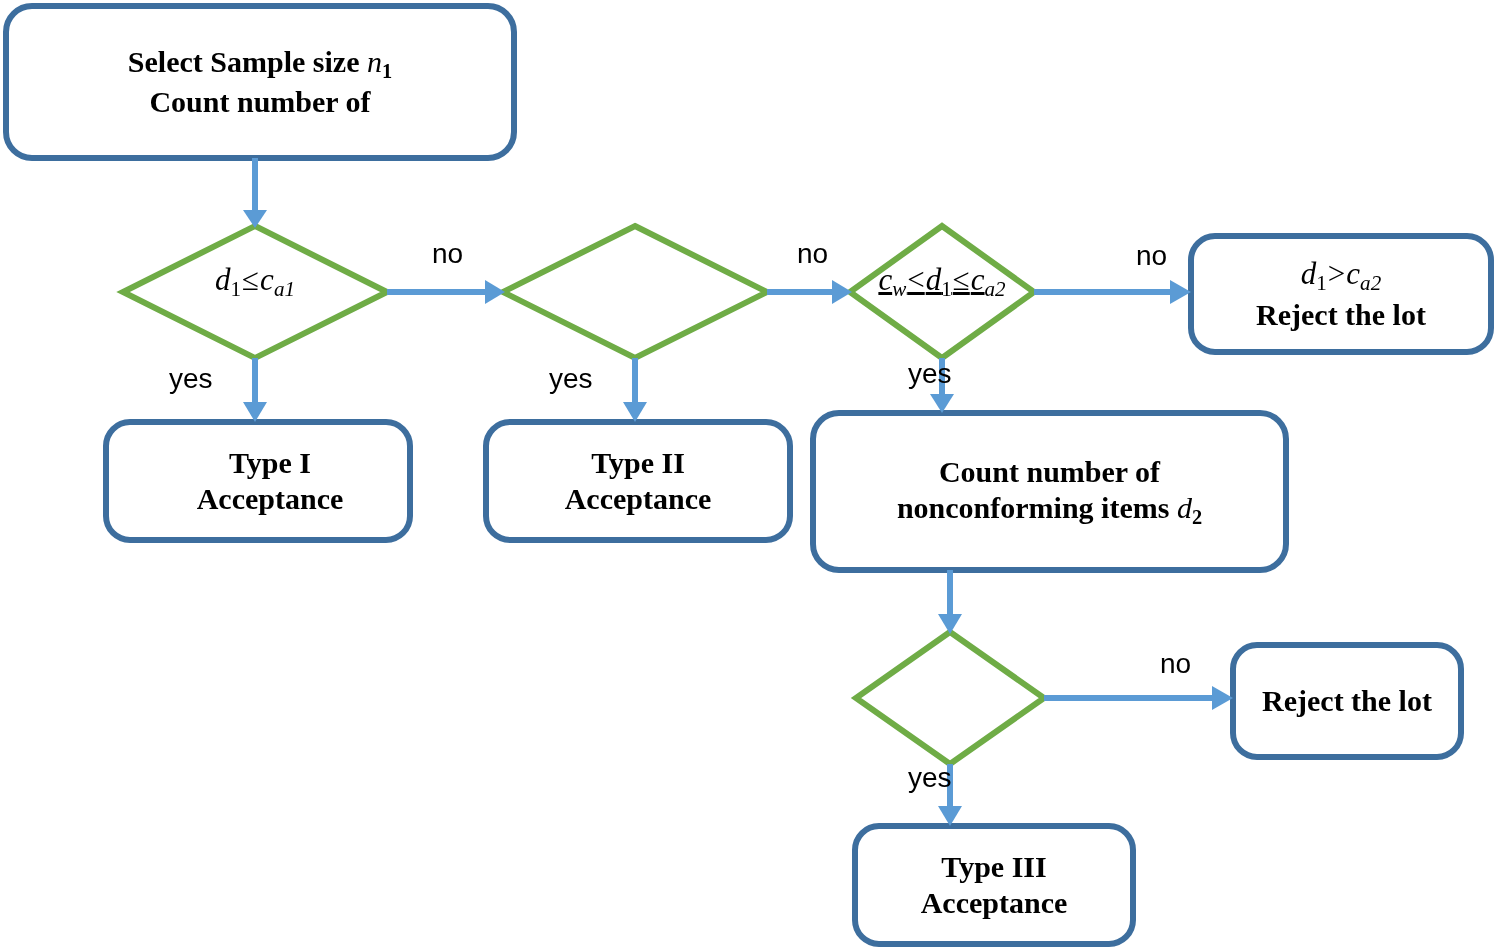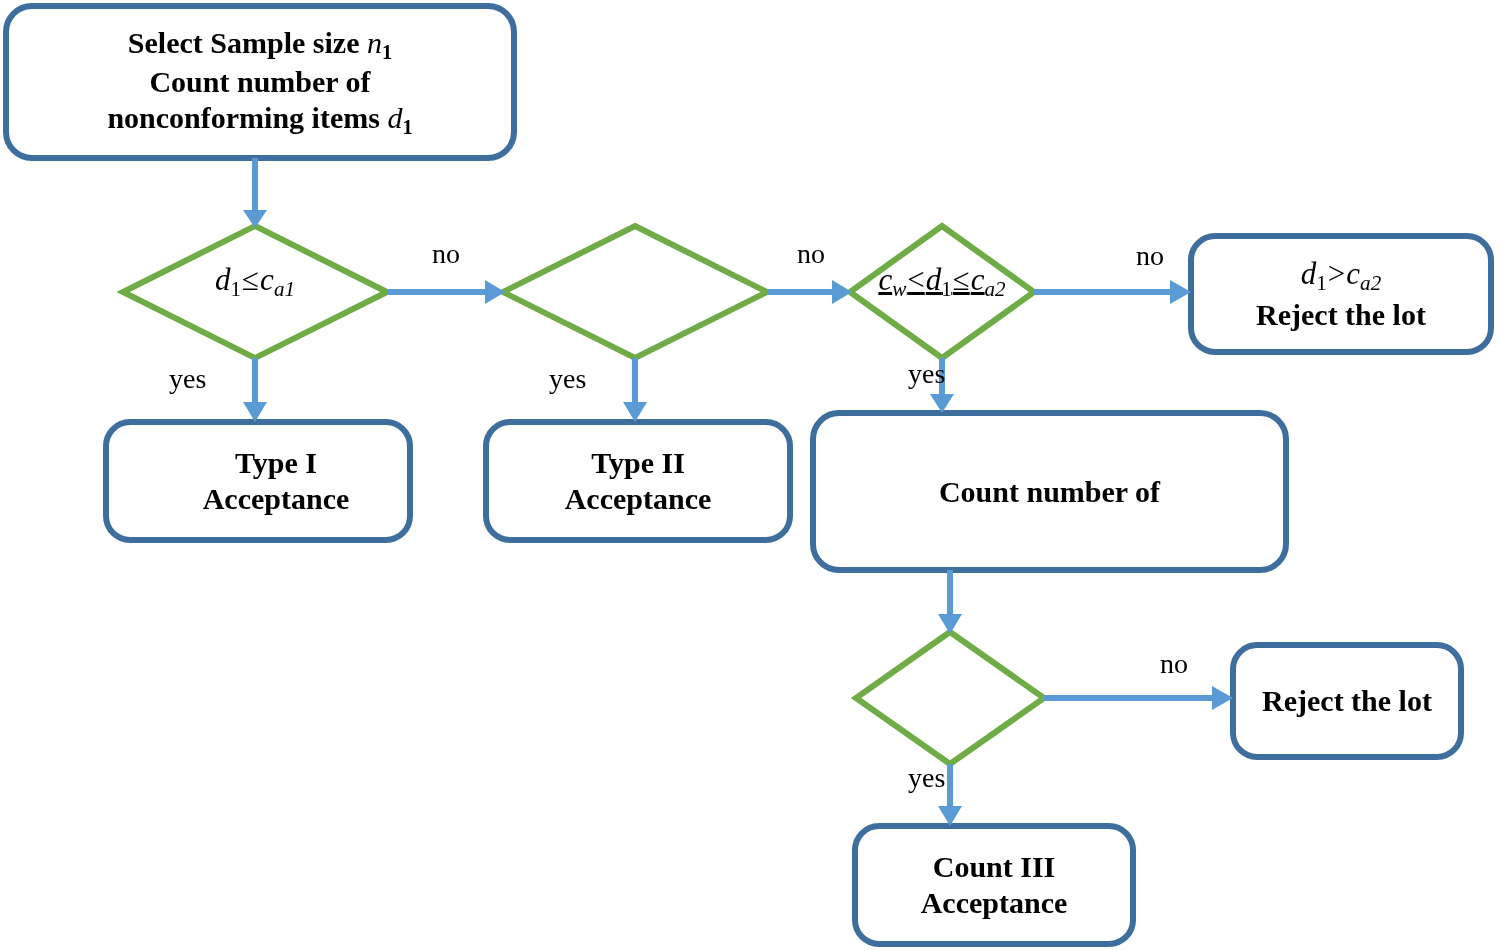--- a/index.html
+++ b/index.html
@@ -59,21 +59,21 @@
     align-items: flex-start;
     justify-content: center;
     text-align: center;
     font-size: 30px;
     color: #000000;
   }
   .edgelabel {
     position: absolute;
     font-size: 28px;
     color: #000000;
-    font-family: Liberation Serif, serif;
+    font-family: Liberation Sans, sans-serif;
   }
   
   .mi {
     font-style: italic;
     font-weight: normal;
     font-family: "Liberation Serif", "DejaVu Serif", serif;
   }
   .sub {
     font-size: 0.68em;
     vertical-align: -0.28em;
@@ -172,23 +172,20 @@
       <line class="conn" x1="950" y1="764" x2="950" y2="808"></line>
       <polygon class="arrowhead" points="938,806 962,806 950,826"></polygon>
     </g>
   </svg>
 
   <div class="boxtext" style="left:6px; top:6px; width:508px; height:152px;">
     <div>
       <span>Select Sample size </span><span class="mi">n</span><span class="subn">1</span>
     </div>
     <div>Count number of</div>
-    <div>
-      <span>nonconforming items </span><span class="mi">d</span><span class="subn">1</span>
-    </div>
   </div>
 
   <div class="dmtext" style="left:143px; top:262px; width:224px; height:60px;">
     <span class="mathline">
       <span class="mi">d</span><span class="subn">1</span><span class="op">≤</span><span class="mi">c</span><span class="sub">a1</span>
     </span>
   </div>
 
 
   <div class="dmtext" style="left:820px; top:262px; width:244px; height:60px;text-decoration:underline;">
@@ -197,41 +194,44 @@
     </span>
   </div>
 
   <div class="boxtext" style="left:1191px; top:236px; width:300px; height:116px;">
     <div class="mathline" style="font-weight:normal;">
       <span class="mi">d</span><span class="subn">1</span><span class="op">&gt;</span><span class="mi">c</span><span class="sub">a2</span>
     </div>
     <div>Reject the lot</div>
   </div>
 
-  <div class="boxtext" style="left:124px; top:422px; width:304px; height:118px;">
+  <div class="boxtext" style="left:118px; top:422px; width:304px; height:118px;">
     <div>Type I</div>
     <div>Acceptance</div>
   </div>
 
   <div class="boxtext" style="left:486px; top:422px; width:304px; height:118px;">
     <div>Type II</div>
     <div>Acceptance</div>
   </div>
 
   <div class="boxtext" style="left:813px; top:413px; width:473px; height:157px;">
     <div>Count number of</div>
+    <div>
+      <span>nonconforming items </span><span class="mi">d</span><span class="subn">2</span>
+    </div>
   </div>
 
 
   <div class="boxtext" style="left:1233px; top:645px; width:228px; height:112px;">
     <div>Reject the lot</div>
   </div>
 
   <div class="boxtext" style="left:855px; top:826px; width:278px; height:118px;">
-    <div>Count III</div>
+    <div>Type III</div>
     <div>Acceptance</div>
   </div>
 
   <div class="edgelabel" style="left:432px; top:238px;">no</div>
   <div class="edgelabel" style="left:797px; top:238px;">no</div>
   <div class="edgelabel" style="left:1136px; top:240px;">no</div>
   <div class="edgelabel" style="left:1160px; top:648px;">no</div>
 
   <div class="edgelabel" style="left:169px; top:363px;">yes</div>
   <div class="edgelabel" style="left:549px; top:363px;">yes</div>

